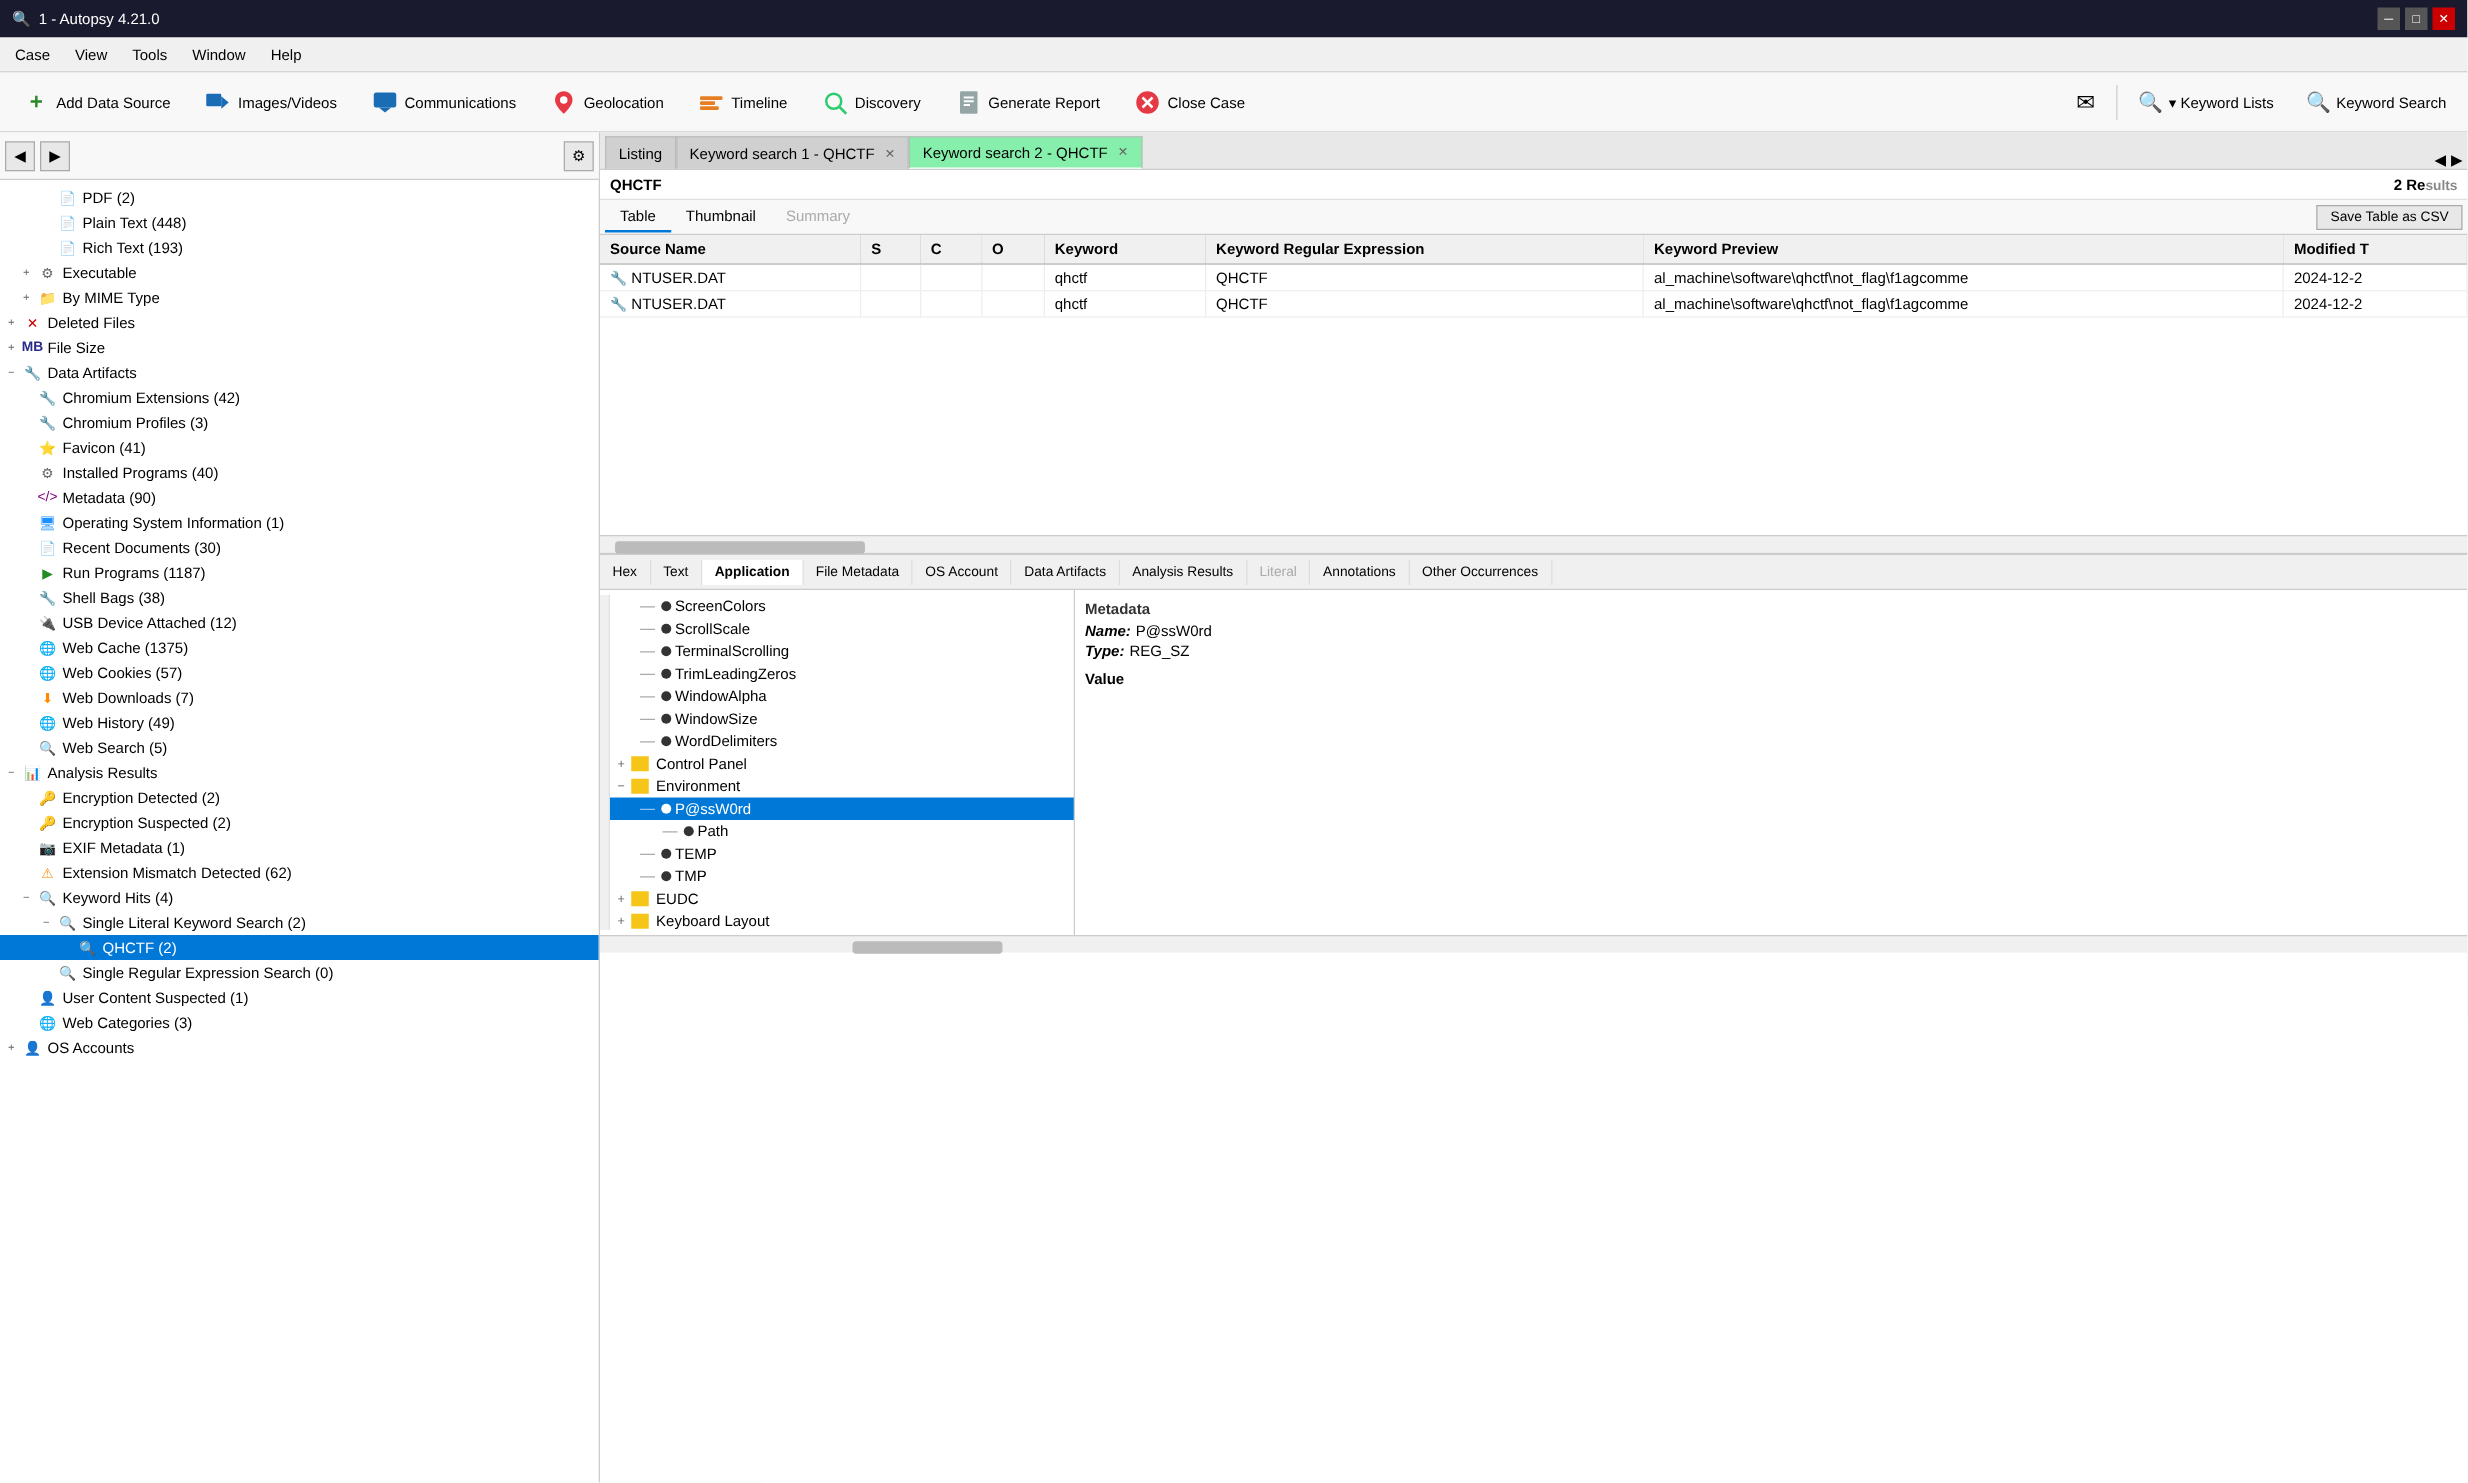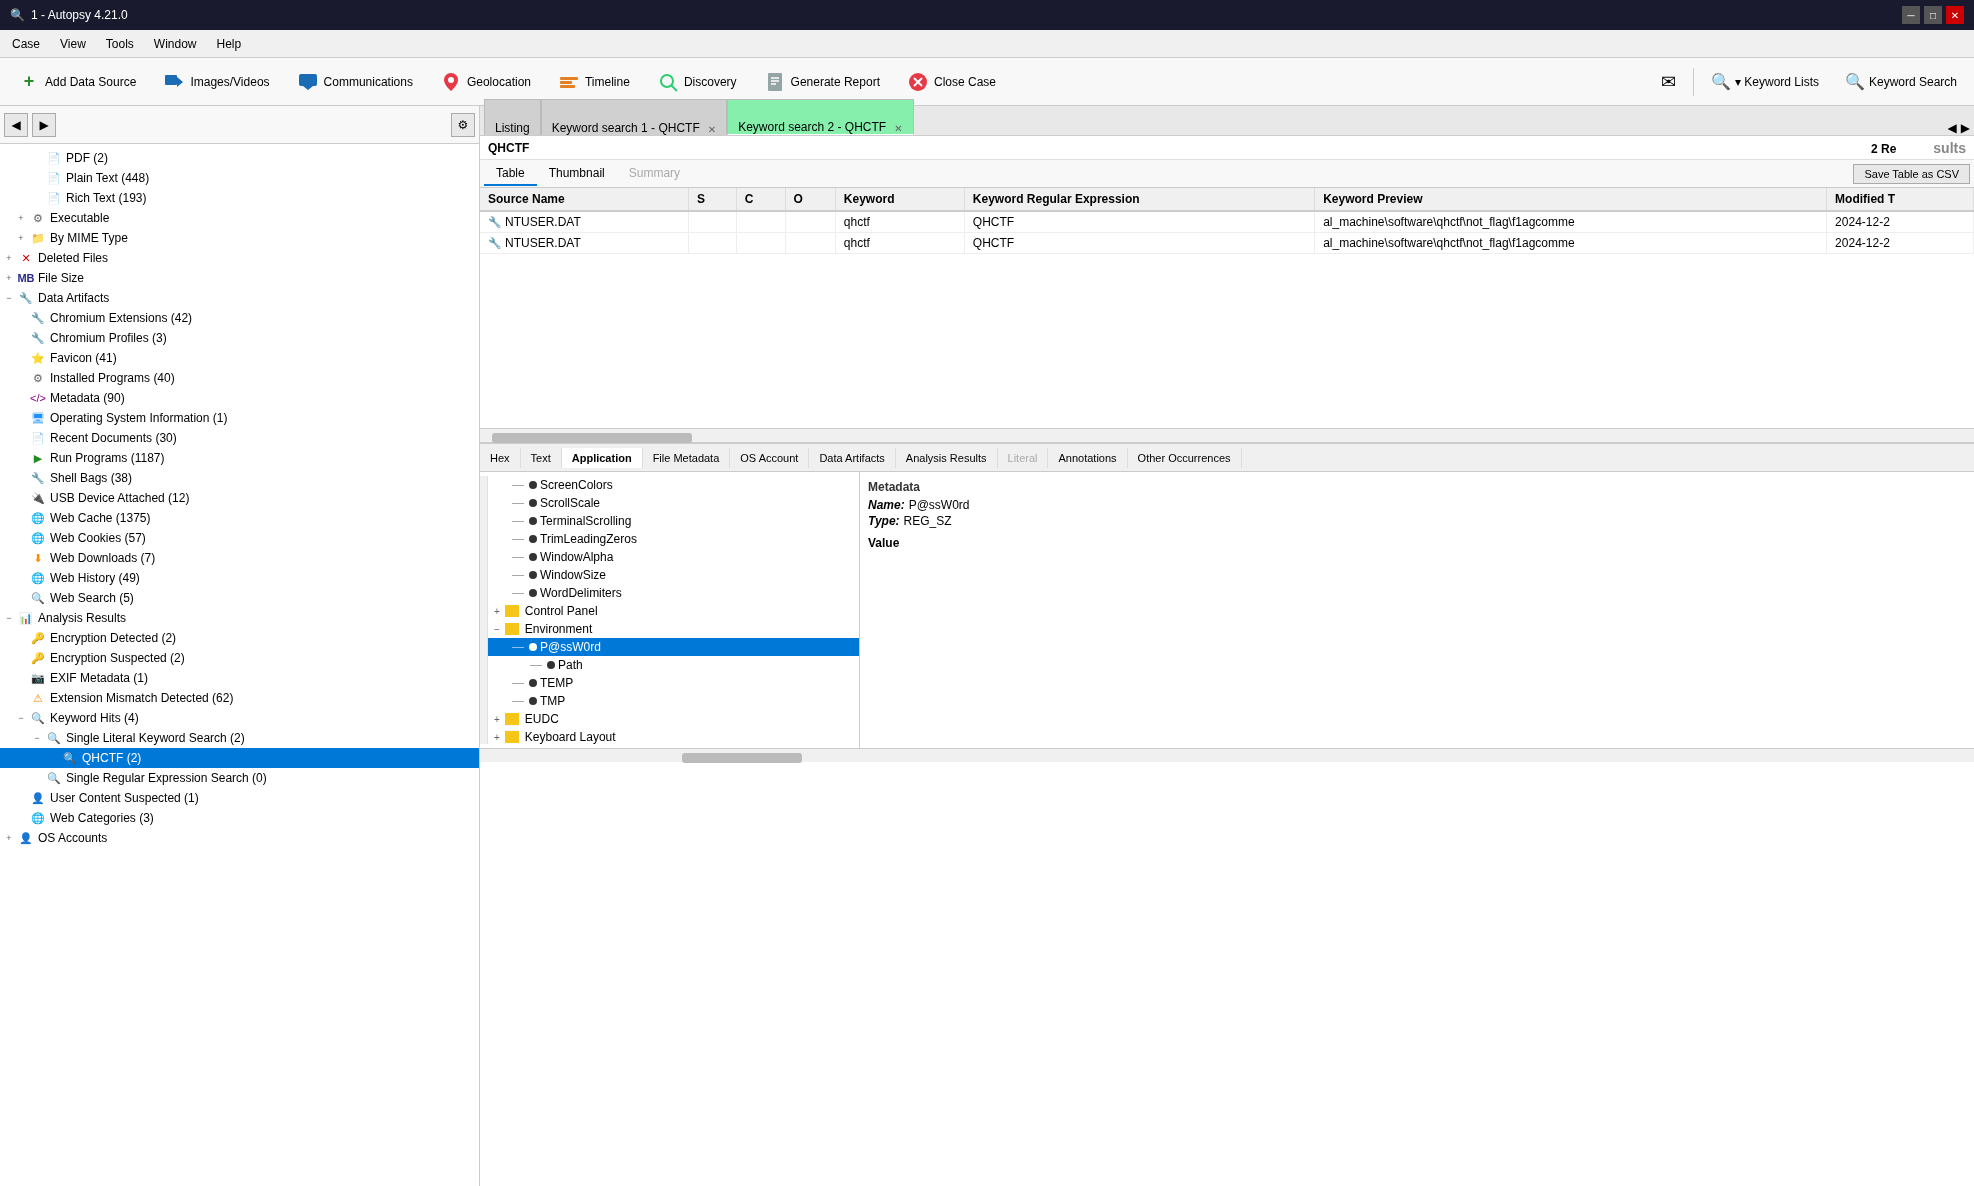--- a/index.html
+++ b/index.html
@@ -34,21 +34,21 @@
     .tree-item.selected { background: #0078d7; color: #fff; }
     .tree-indent-1 { padding-left: 16px; }
     .tree-indent-2 { padding-left: 32px; }
     .tree-indent-3 { padding-left: 48px; }
     .expand-icon { width: 10px; height: 10px; display: inline-block; text-align: center; line-height: 10px; font-size: 9px; color: #666; }
     .tree-icon { width: 16px; height: 16px; display: inline-flex; align-items: center; justify-content: center; font-size: 11px; flex-shrink: 0; }
 
     
     .right-panel { flex: 1; display: flex; flex-direction: column; background: #fff; }
     .tab-bar { height: 30px; background: #e8e8e8; display: flex; align-items: flex-end; padding: 0 4px; border-bottom: 1px solid #ccc; }
-    .tab { height: 36px; padding: 0 10px; display: flex; align-items: flex-end; gap: 4px; cursor: pointer; background: #d0d0d0; border: 1px solid #bbb; border-bottom: none; font-size: 11px; }
+    .tab { height: 26px; padding: 0 10px; display: flex; align-items: center; gap: 4px; cursor: pointer; background: #d0d0d0; border: 1px solid #bbb; border-bottom: none; font-size: 11px; }
     .tab.active { background: #86efac; border-bottom: 1px solid #fff; z-index: 1; }
     .tab-close { font-size: 10px; color: #666; cursor: pointer; margin-left: 4px; }
     .content-label { height: 24px; background: #fff; display: flex; align-items: center; padding: 0 8px; border-bottom: 1px solid #e0e0e0; font-weight: bold; font-size: 12px; justify-content: space-between; }
 
     
     .sub-tab-bar { height: 28px; display: flex; align-items: center; padding: 0 4px; border-bottom: 1px solid #ccc; background: #f8f8f8; gap: 0; }
     .sub-tab { padding: 4px 12px; cursor: pointer; font-size: 12px; border-bottom: 2px solid transparent; }
     .sub-tab.active { border-bottom: 2px solid #0078d7; }
     .sub-tab.disabled { color: #aaa; cursor: default; }
     .save-btn { margin-left: auto; padding: 3px 10px; background: #e8e8e8; border: 1px solid #aaa; cursor: pointer; font-size: 11px; }
@@ -411,21 +411,21 @@
         <span class="tab-close">✕</span>
       </div>
       <div style="margin-left:auto;display:flex;align-items:center;gap:4px;">
         <button style="border:none;background:none;cursor:pointer;font-size:12px;">◀</button>
         <button style="border:none;background:none;cursor:pointer;font-size:12px;">▶</button>
       </div>
     </div>
 
     <div class="content-label">
       <span>QHCTF</span>
-      <span>2 Re<span style="color:#888;font-size:14px;padding-left:37px;">sults</span></span>
+      <span>2 Re<span style="color:#888;font-size:11px;">sults</span></span>
     </div>
 
     <div class="sub-tab-bar">
       <span class="sub-tab active">Table</span>
       <span class="sub-tab">Thumbnail</span>
       <span class="sub-tab disabled">Summary</span>
       <button class="save-btn" style="margin-left:auto;">Save Table as CSV</button>
     </div>
 
     <div class="table-area" style="flex:1;max-height:240px;">

